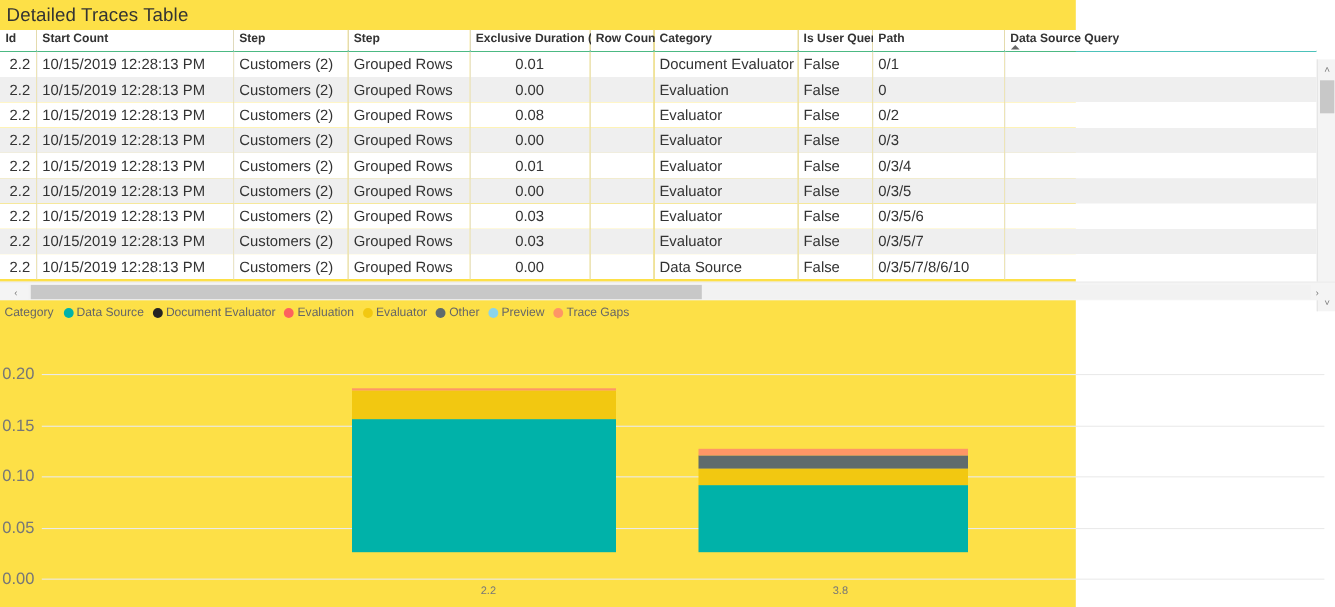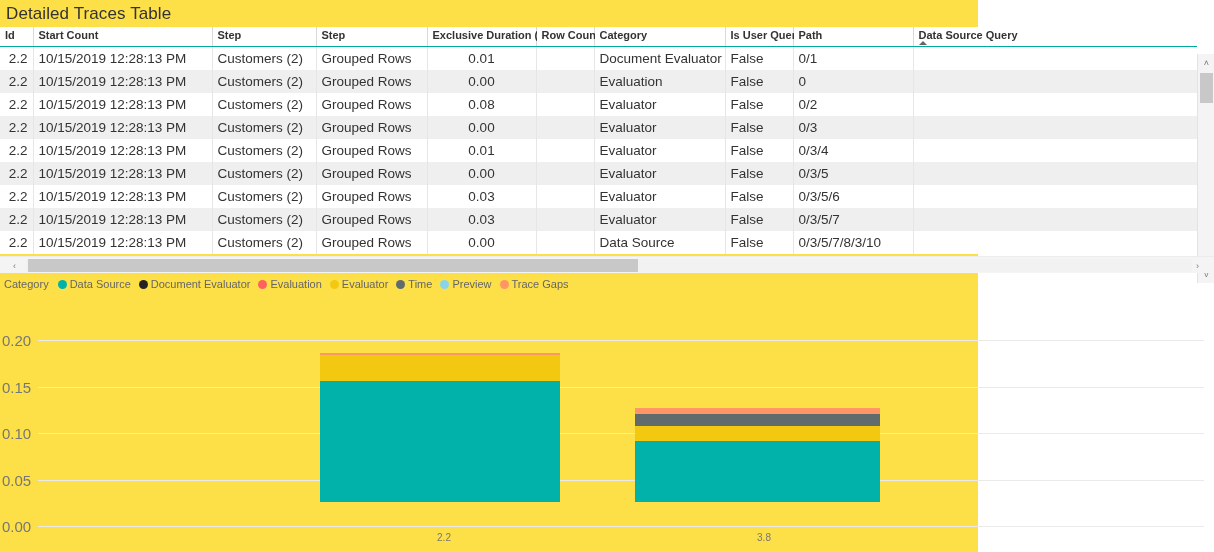--- a/index.html
+++ b/index.html
@@ -231,21 +231,21 @@
               </tr>
               <tr>
                 <td class="idcell">2.2</td>
                 <td>10/15/2019 12:28:13 PM</td>
                 <td>Customers (2)</td>
                 <td>Grouped Rows</td>
                 <td class="num">0.00</td>
                 <td></td>
                 <td>Data Source</td>
                 <td>False</td>
-                <td>0/3/5/7/8/3/10</td>
+                <td>0/3/5/7/8/6/10</td>
                 <td></td>
               </tr>
             </tbody>
         </table>
       </div>
 
       <div class="vscroll">
         <div class="arrow up">˄</div>
         <div class="thumb"></div>
         <div class="arrow dn">˅</div>
@@ -276,21 +276,21 @@
           <span class="li">
             <span class="dot" style="background: rgb(253, 98, 94);"></span>
             <span class="lbl">Evaluation</span>
           </span>
           <span class="li">
             <span class="dot" style="background: rgb(242, 200, 17);"></span>
             <span class="lbl">Evaluator</span>
           </span>
           <span class="li">
             <span class="dot" style="background: rgb(95, 107, 109);"></span>
-            <span class="lbl">Time</span>
+            <span class="lbl">Other</span>
           </span>
           <span class="li">
             <span class="dot" style="background: rgb(138, 212, 235);"></span>
             <span class="lbl">Preview</span>
           </span>
           <span class="li">
             <span class="dot" style="background: rgb(254, 150, 102);"></span>
             <span class="lbl">Trace Gaps</span>
           </span>
         </span>

